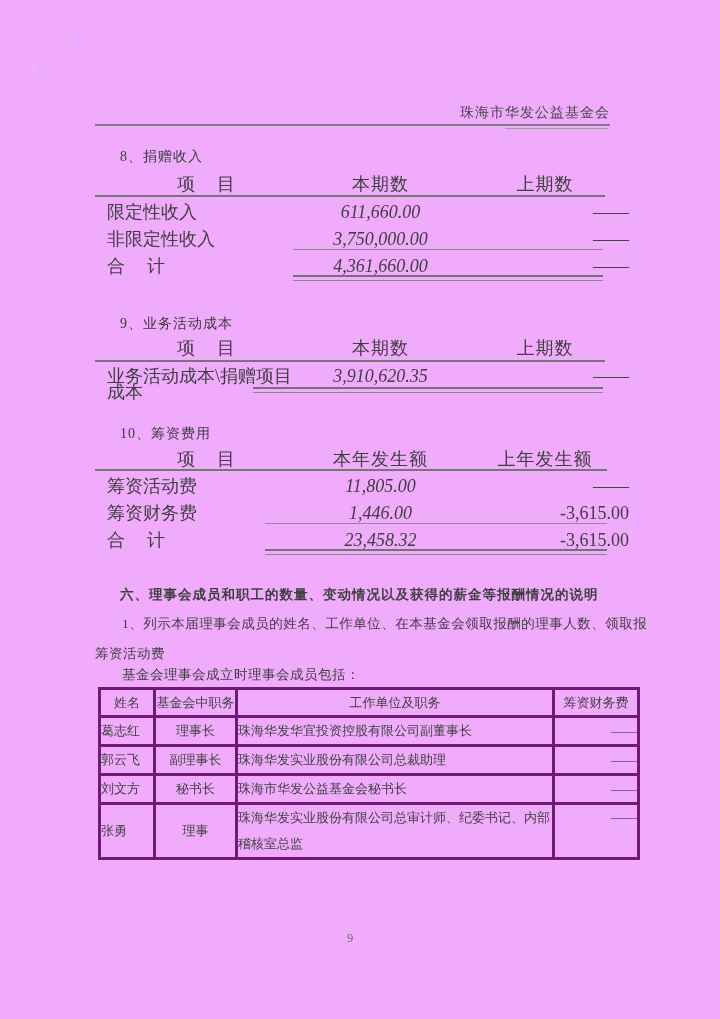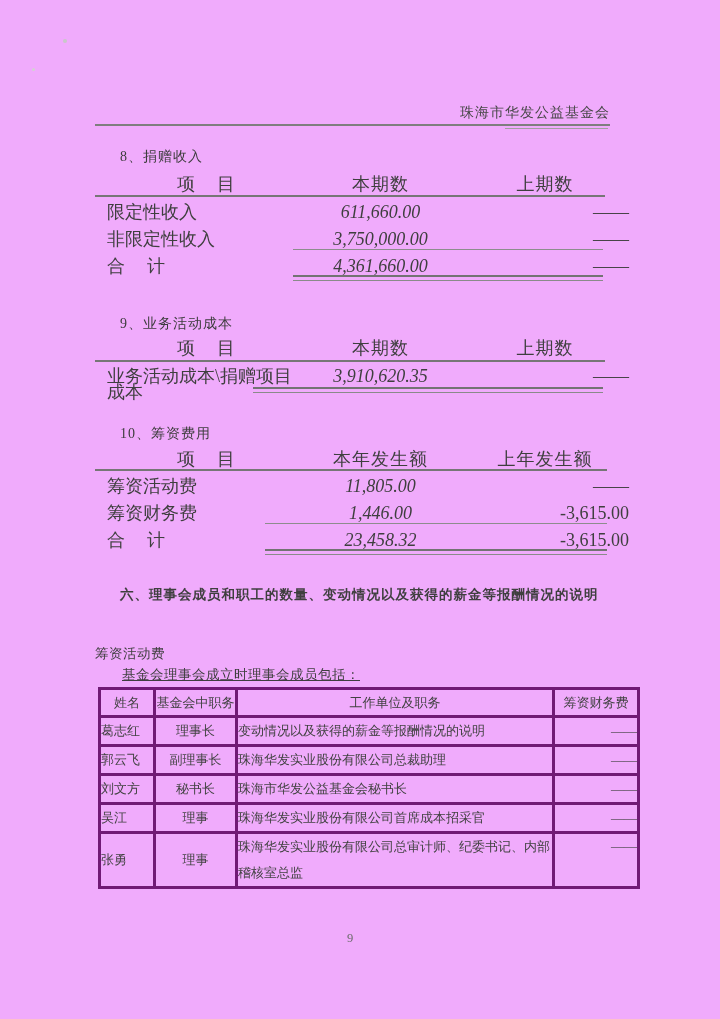--- a/index.html
+++ b/index.html
@@ -139,59 +139,54 @@
     <div class="line" style="top:72px;left:170px;width:342px;"></div>
     <div class="frow" style="top:81px">
       <span class="ctr">合　计</span>
       <span class="c1">23,458.32</span>
       <span class="c2">-3,615.00</span>
     </div>
     <div class="dbl" style="top:98px;left:170px;width:342px;"></div>
   </div>
 
   <div class="para bold" style="top:586px;left:120px;">六、理事会成员和职工的数量、变动情况以及获得的薪金等报酬情况的说明</div>
+  <div class="para" style="top:615px;left:122px;">1、列示本届理事会成员的姓名、工作单位、在本基金会领取报酬的理事人数、领取报</div>
   <div class="para" style="top:645px;left:95px;">筹资活动费</div>
-  <div class="para" style="top:666px;left:122px;text-decoration:underline;">基金会理事会成立时理事会成员包括：</div>
+  <div class="para" style="top:666px;left:122px;">基金会理事会成立时理事会成员包括：</div>
 
   <table class="members">
     <colgroup>
       <col class="col-name">
         <col class="col-role">
         <col class="col-work">
         <col class="col-pay">
     </colgroup>
     <tbody>
         <tr>
       <th>姓名</th>
       <th>基金会中职务</th>
       <th>工作单位及职务</th>
       <th>筹资财务费</th>
     </tr>
     <tr class="r1">
       <td class="nm">葛志红</td>
       <td class="rl">理事长</td>
-      <td class="wk">变动情况以及获得的薪金等报酬情况的说明</td>
+      <td class="wk">珠海华发华宜投资控股有限公司副董事长</td>
       <td class="pay">——</td>
     </tr>
     <tr class="r3">
       <td class="nm">郭云飞</td>
       <td class="rl">副理事长</td>
       <td class="wk">珠海华发实业股份有限公司总裁助理</td>
       <td class="pay">——</td>
     </tr>
     <tr class="r4">
       <td class="nm">刘文方</td>
       <td class="rl">秘书长</td>
       <td class="wk">珠海市华发公益基金会秘书长</td>
-      <td class="pay">——</td>
-    </tr>
-    <tr class="r5">
-      <td class="nm">吴江</td>
-      <td class="rl">理事</td>
-      <td class="wk">珠海华发实业股份有限公司首席成本招采官</td>
       <td class="pay">——</td>
     </tr>
     <tr class="last">
       <td class="nm">张勇</td>
       <td class="rl">理事</td>
       <td class="wk">珠海华发实业股份有限公司总审计师、纪委书记、内部稽核室总监</td>
       <td class="pay">——</td>
     </tr>
   </tbody>
     </table>

